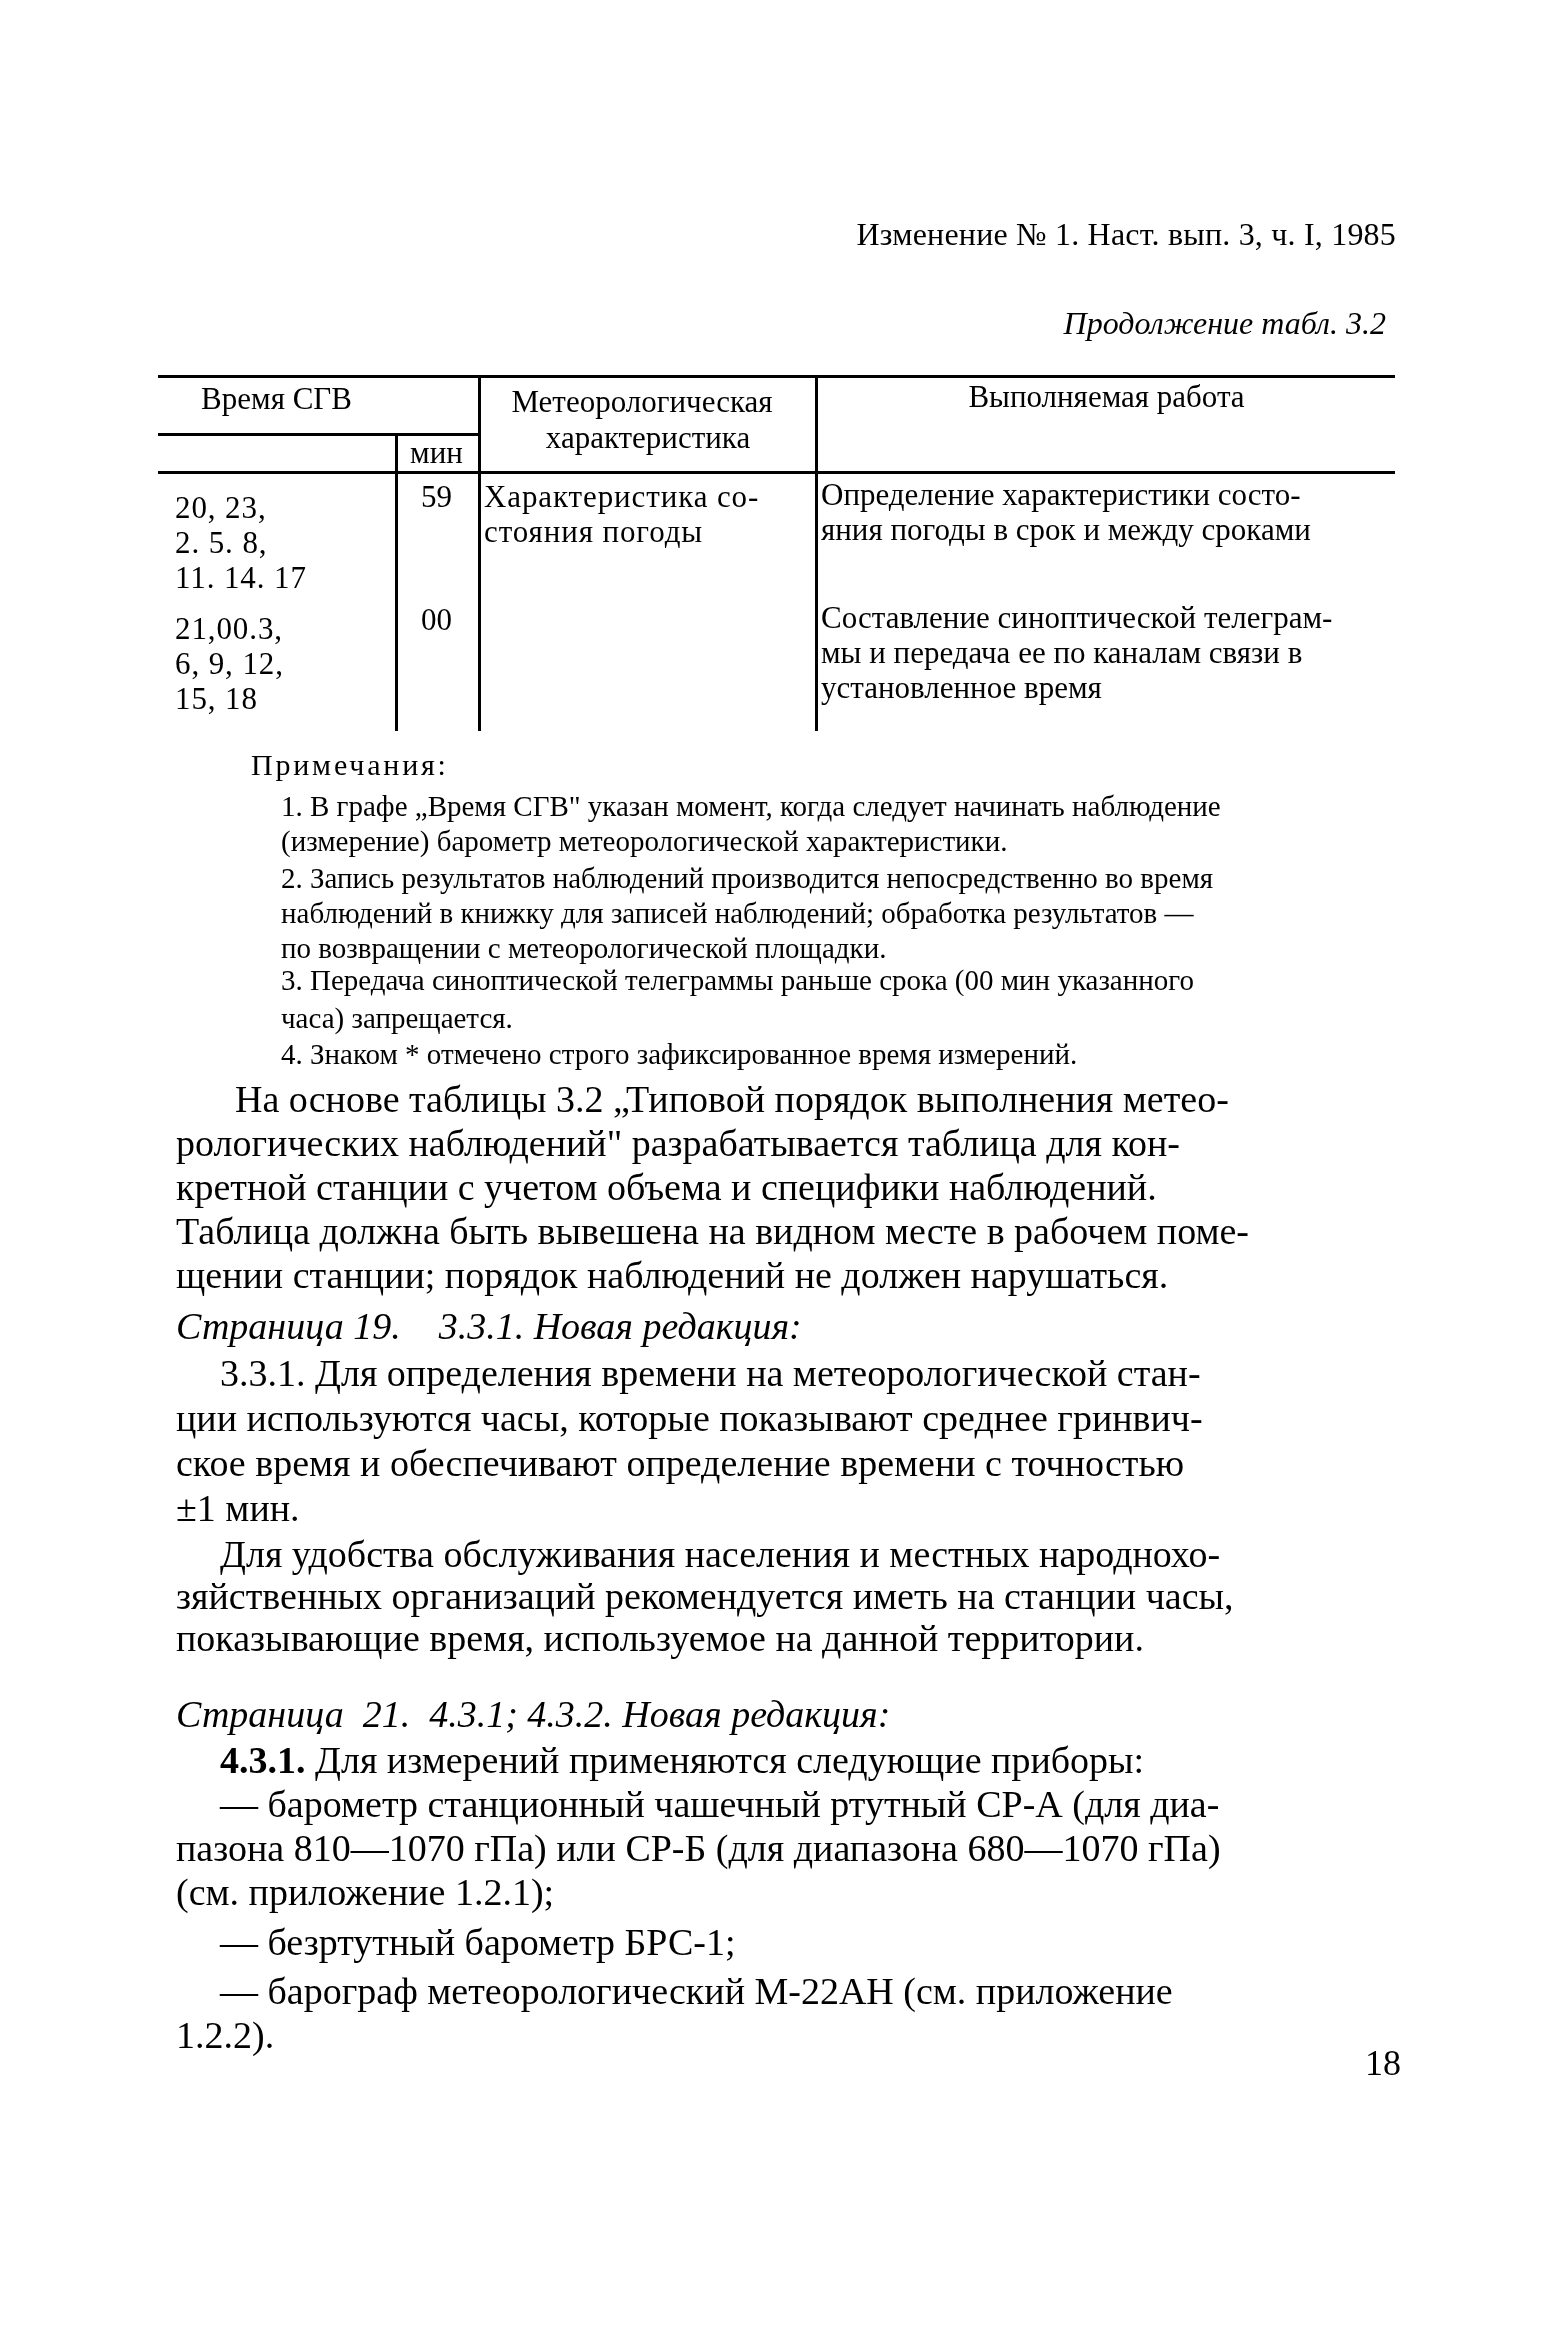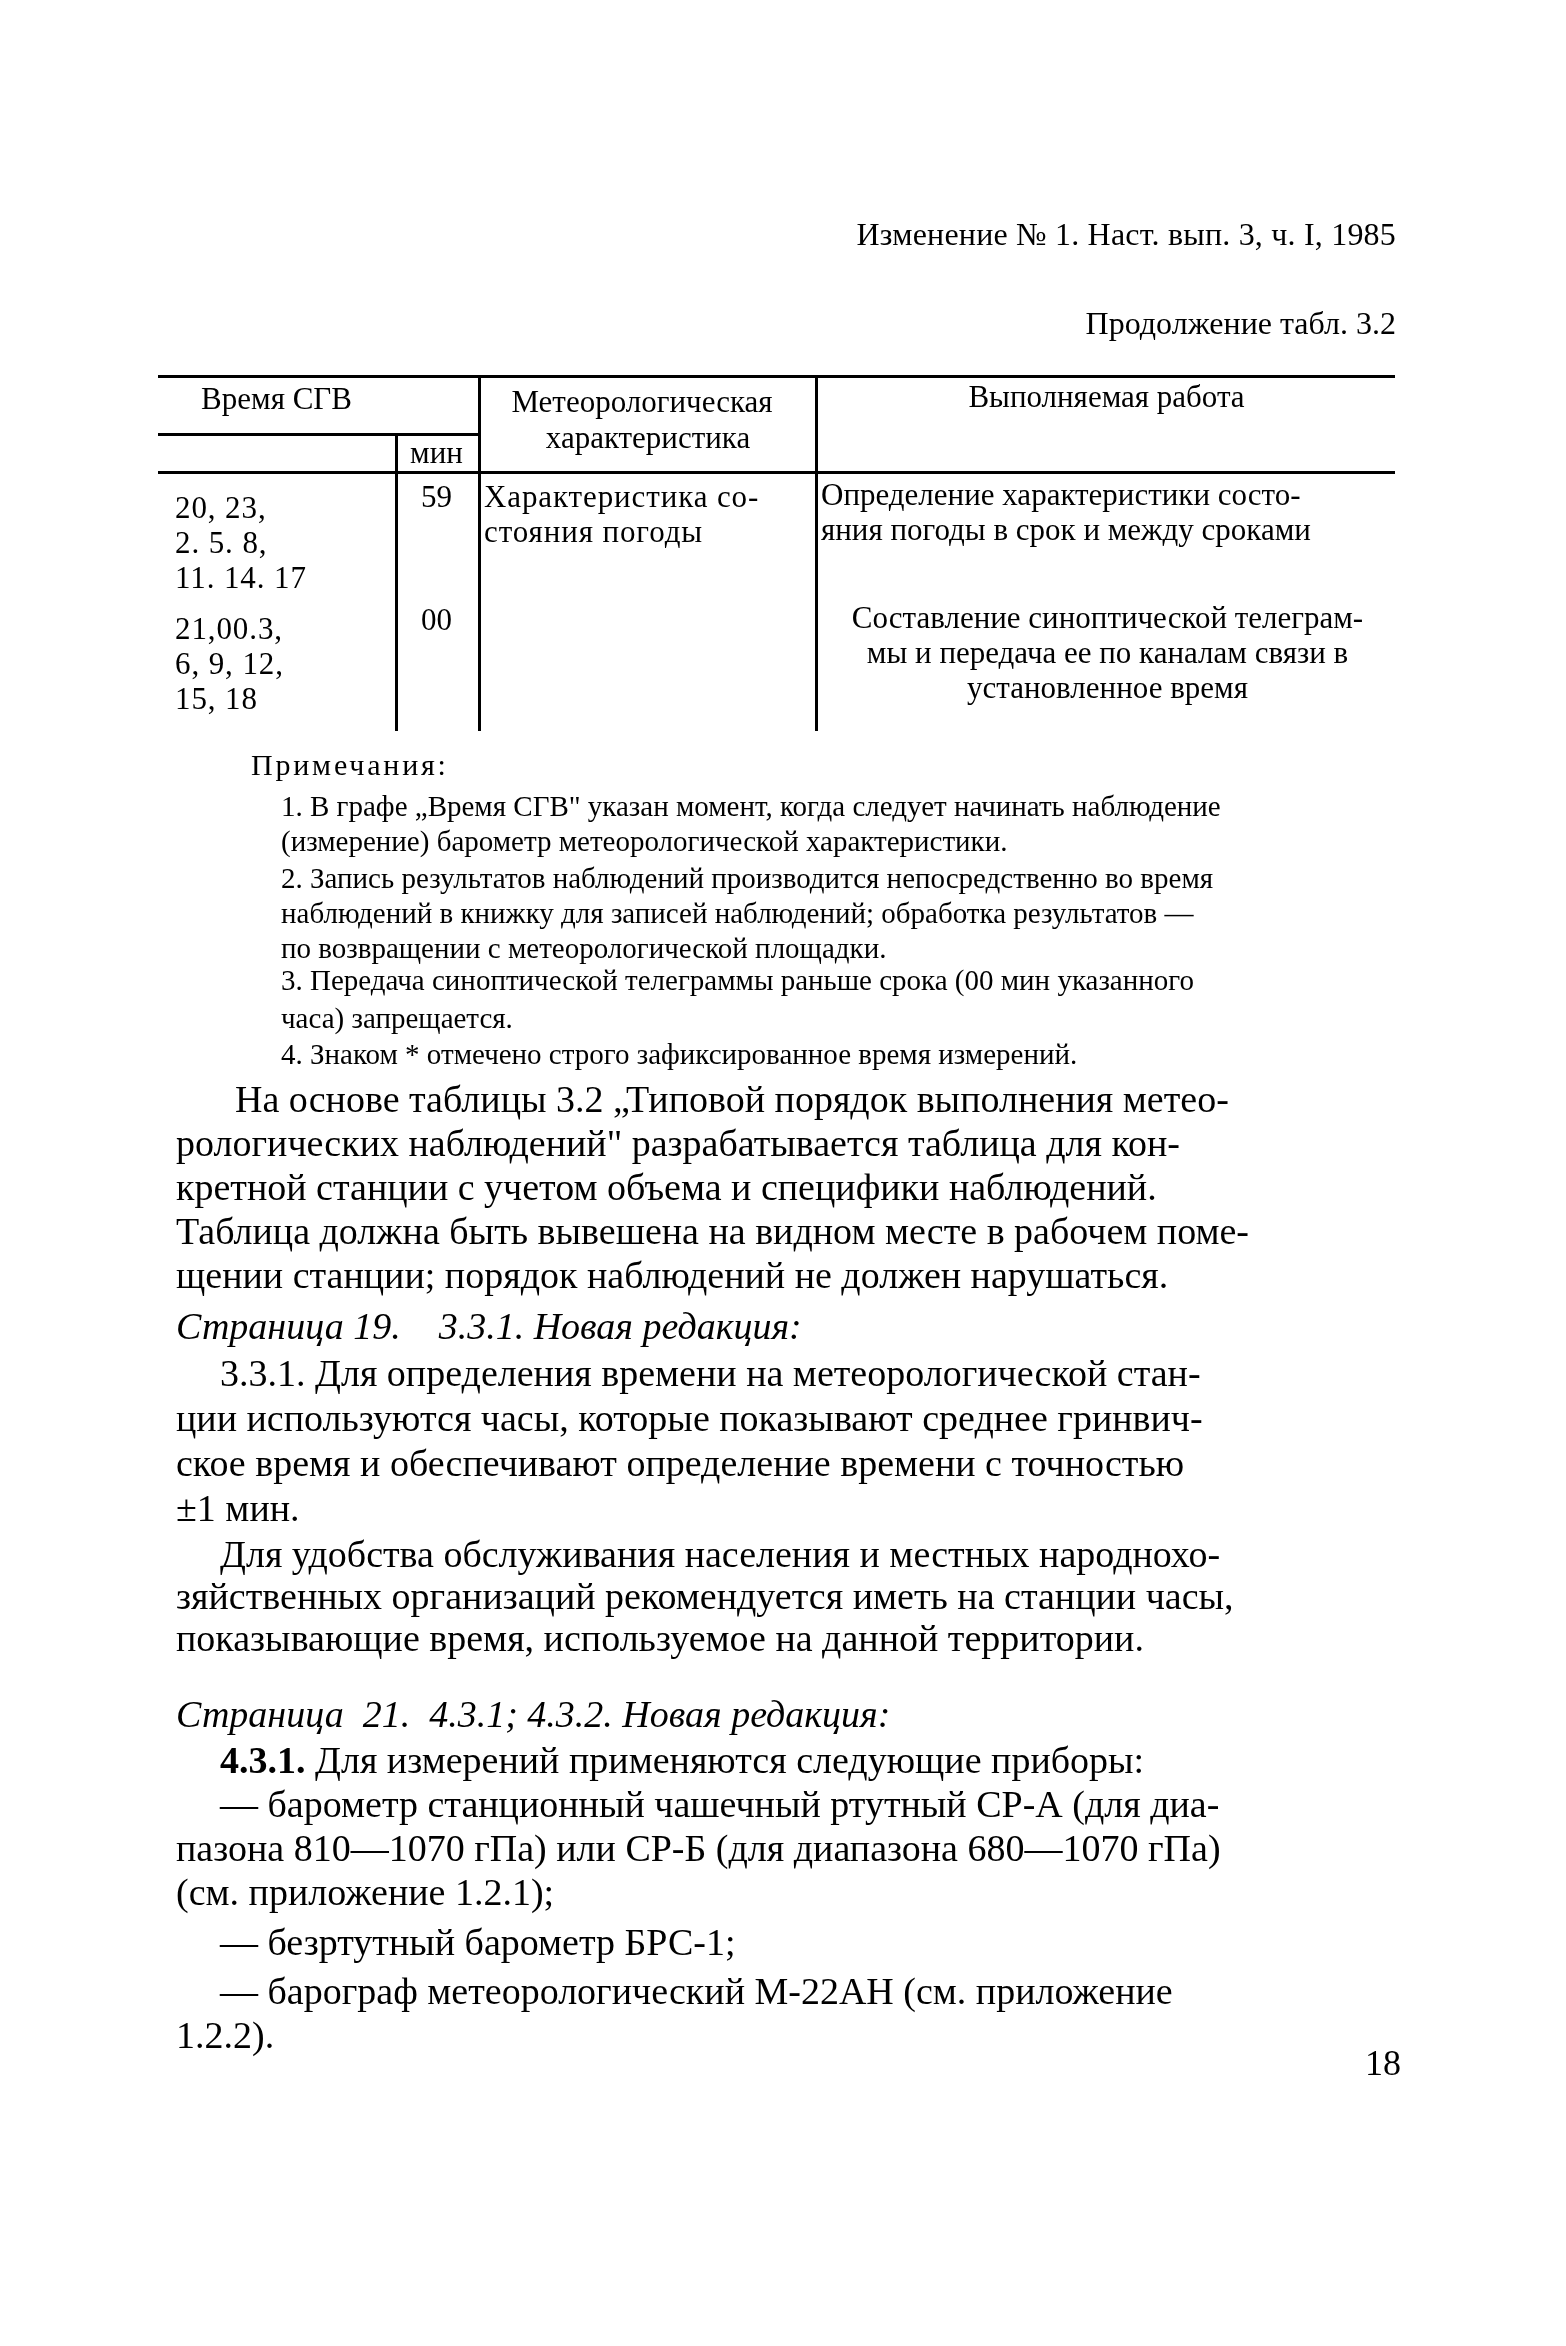--- a/index.html
+++ b/index.html
@@ -5,21 +5,21 @@
   html, body { margin: 0; padding: 0; background: #ffffff; }
   body {
     width: 1566px; height: 2347px; position: relative; overflow: hidden;
     font-family: "Liberation Serif", "DejaVu Serif", serif; color: #000;
   }
   .abs { position: absolute; }
   .header-line {
     right: 170px; top: 216px; font-size: 32px; letter-spacing: 0.2px;
   }
   .table-caption {
-    right: 170px; top: 305px; font-size: 32px;
+    right: 180px; top: 305px; font-size: 32px; font-style: italic;
   }
   
   .tbl { left: 158px; top: 373px; width: 1237px; height: 360px; }
   .hl { position: absolute; height: 2.8px; background: #000; }
   .vl { position: absolute; width: 2.8px; background: #000; }
   .cell { position: absolute; font-size: 31px; line-height: 35px; }
   .cell.center { text-align: center; }
   .sans-ish { letter-spacing: 0.9px; }
 
   .notes-title { left: 251px; top: 748px; font-size: 30px; letter-spacing: 2.8px; }
@@ -66,21 +66,21 @@
     <div>Определение характеристики состо-</div>
     <div>яния погоды в срок и между сроками</div>
   </div>
 
   <div class="cell sans-ish" style="left:17px;top:238px;">
     <div>21,00.3,</div>
     <div>6, 9, 12,</div>
     <div>15, 18</div>
   </div>
   <div class="cell center" style="left:237px;top:229px;width:83px;">00</div>
-  <div class="cell" style="left:663px;top:227px;width:573px;text-align:center;">
+  <div class="cell" style="left:663px;top:227px;width:573px;">
     <div>Составление синоптической телеграм-</div>
     <div>мы и передача ее по каналам связи в</div>
     <div>установленное время</div>
   </div>
 </div>
 
 <div class="abs notes-title">Примечания:</div>
 <div class="abs note" style="top:789px;">
   <div>1. В графе „Время СГВ" указан момент, когда следует начинать наблюдение</div>
   <div>(измерение) барометр метеорологической характеристики.</div>

